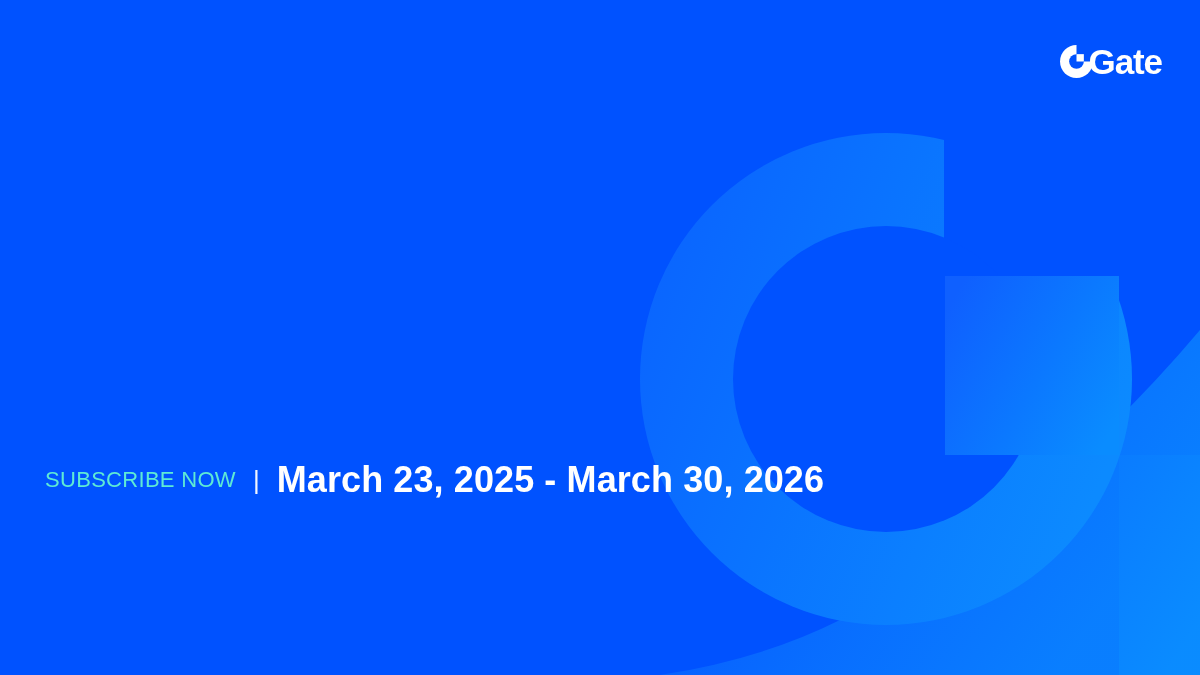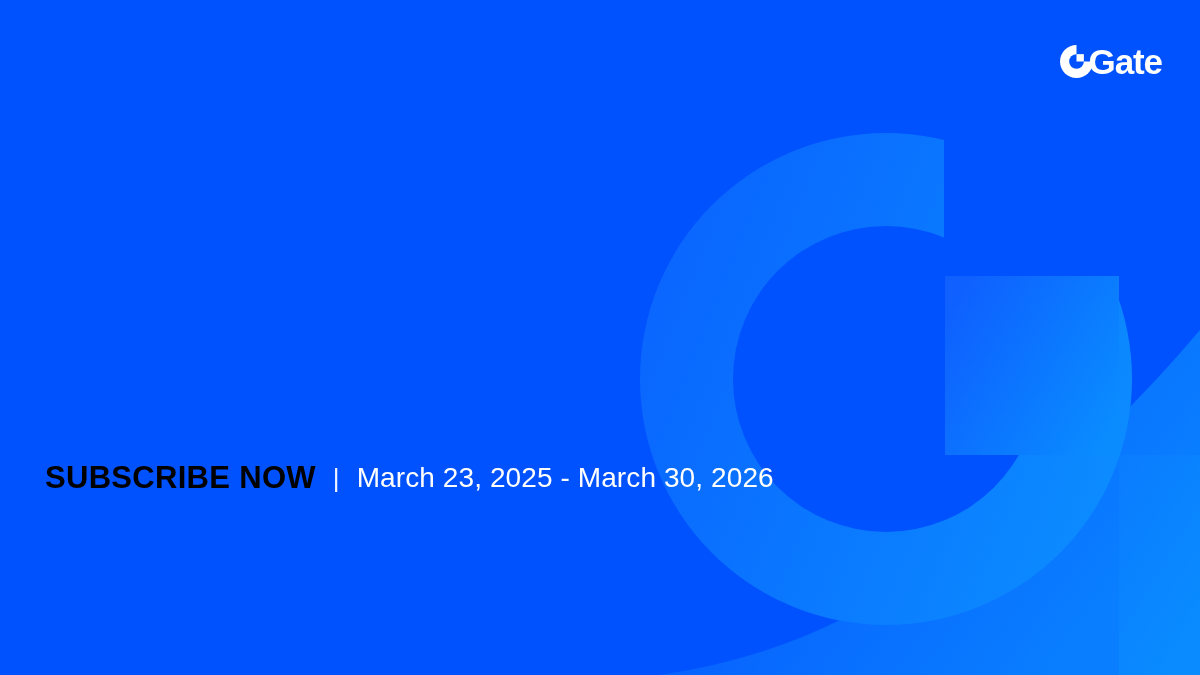--- a/index.html
+++ b/index.html
@@ -87,38 +87,38 @@
   .subtitle {
     position: absolute;
     left: 45px;
     top: 462px;
     display: flex;
     align-items: center;
     z-index: 5;
     white-space: nowrap;
   }
   .subtitle-cta {
-    color: #000000;
-    font-size: 31px;
-    font-weight: 700;
+    color: #5eead4;
+    font-size: 22px;
+    font-weight: 400;
     letter-spacing: 0.3px;
     line-height: 1;
   }
   .subtitle-sep {
     color: #ffffff;
     font-size: 26px;
     font-weight: 300;
     line-height: 1;
     margin: 0 17px;
     opacity: 0.95;
   }
   .subtitle-range {
     color: #ffffff;
-    font-size: 28px;
-    font-weight: 400;
+    font-size: 36px;
+    font-weight: 700;
     letter-spacing: 0.1px;
     line-height: 1;
   }
 </style>
 </head>
 <body>
 
 <div class="banner">
 
   <svg class="bg-art" viewBox="0 0 1200 675" preserveAspectRatio="none" aria-hidden="true">

